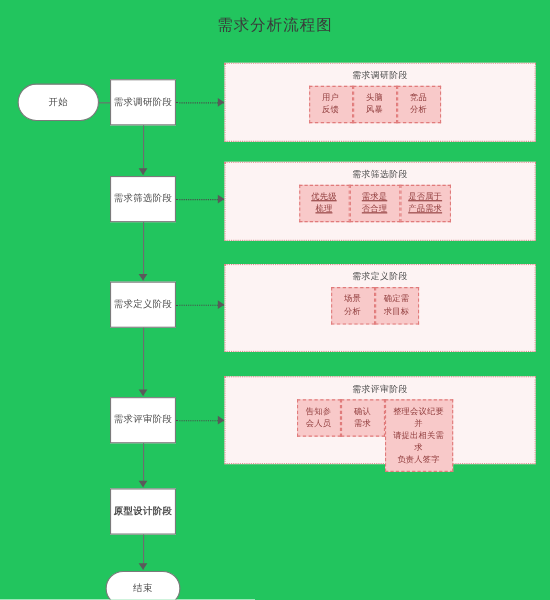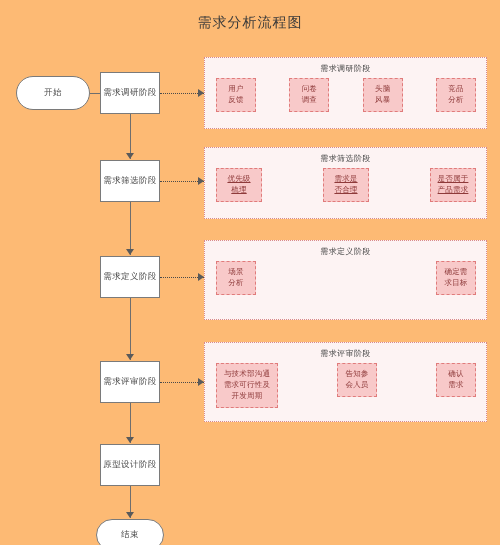--- a/index.html
+++ b/index.html
@@ -6,21 +6,21 @@
   html, body {
     margin: 0; padding: 0;
     width: 500px; height: 545px;
     background: #ffffff;
     font-family: "DejaVu Sans", "Liberation Sans", sans-serif;
     overflow: hidden;
   }
   #canvas {
     position: relative;
     width: 500px; height: 545px;
-    background: #fdba74;
+    background: #22c55e;
   }
   #title {
     position: absolute;
     left: 0; top: 14px;
     width: 500px;
     text-align: center;
     font-size: 14px;
     color: #3a3a3a;
     letter-spacing: 1px;
   }
@@ -88,24 +88,24 @@
     position: absolute;
     left: 0; top: 5px;
     width: 100%;
     text-align: center;
     font-size: 8px;
     color: #4a4a4a;
     letter-spacing: .4px;
   }
   .items {
     position: absolute;
-    left: 11px; right: 10px;
+    left: 0; right: 10px;
     top: 20px;
     display: flex;
-    justify-content: space-between;
+    justify-content: center;
     align-items: flex-start;
   }
   .item {
     border: 1.2px dashed #e07b7b;
     background: #f8c9c9;
     color: #8e3a3a;
     font-size: 7.5px;
     line-height: 1.45;
     text-align: center;
     padding: 5px 4px;
@@ -153,21 +153,21 @@
   <div class="vline" style="left:129.5px; top:298px; height:62px;"></div>
   <div class="vhead" style="left:126px; top:354px;"></div>
 
   <div class="stage" style="left:100px; top:361px; width:60px; height:42px;">
     <span>需求评审阶段</span>
   </div>
 
   <div class="vline" style="left:129.5px; top:403px; height:40px;"></div>
   <div class="vhead" style="left:126px; top:437px;"></div>
 
-  <div class="stage" style="left:100px; top:444px; width:60px; height:42px;">
+  <div class="stage" style="left:100px; top:444px; width:60px; height:42px;font-weight:bold;">
     <span>原型设计阶段</span>
   </div>
 
   <div class="vline" style="left:129.5px; top:486px; height:32px;"></div>
   <div class="vhead" style="left:126px; top:512px;"></div>
 
   <div class="terminator" style="left:96px; top:519px; width:68px; height:32px;">
     <span>结束</span>
   </div>
 
@@ -180,21 +180,20 @@
   <div class="dotline" style="left:160px; top:277px; width:44px;"></div>
   <div class="hhead" style="left:198px; top:273px;"></div>
 
   <div class="dotline" style="left:160px; top:382px; width:44px;"></div>
   <div class="hhead" style="left:198px; top:378px;"></div>
 
   <div class="group" style="left:204px; top:57px; width:283px; height:72px;">
     <div class="group-label">需求调研阶段</div>
     <div class="items">
       <div class="item w-narrow">用户<br>反馈</div>
-      <div class="item w-narrow">问卷<br>调查</div>
       <div class="item w-narrow">头脑<br>风暴</div>
       <div class="item w-narrow">竞品<br>分析</div>
     </div>
   </div>
 
   <div class="group" style="left:204px; top:147px; width:283px; height:72px;">
     <div class="group-label">需求筛选阶段</div>
     <div class="items">
       <div class="item w-mid">优先级<br>梳理</div>
       <div class="item w-mid">需求是<br>否合理</div>
@@ -206,19 +205,19 @@
     <div class="group-label">需求定义阶段</div>
     <div class="items">
       <div class="item w-narrow">场景<br>分析</div>
       <div class="item w-narrow">确定需<br>求目标</div>
     </div>
   </div>
 
   <div class="group" style="left:204px; top:342px; width:283px; height:80px;">
     <div class="group-label">需求评审阶段</div>
     <div class="items">
-      <div class="item w-wide">与技术部沟通<br>需求可行性及<br>开发周期</div>
       <div class="item w-narrow">告知参<br>会人员</div>
       <div class="item w-narrow">确认<br>需求</div>
+      <div class="item w-wide">整理会议纪要并<br>请提出相关需求<br>负责人签字</div>
     </div>
   </div>
 
 </div>
 
 </body></html>

